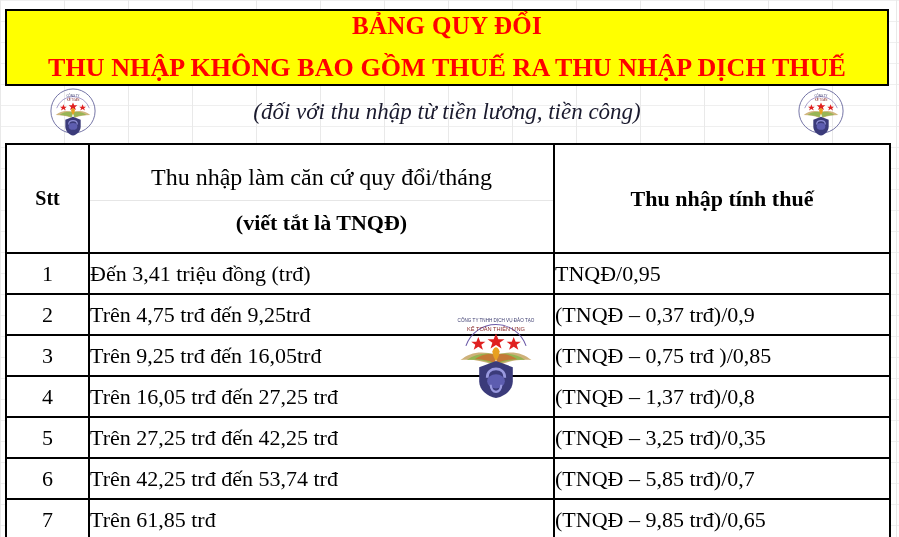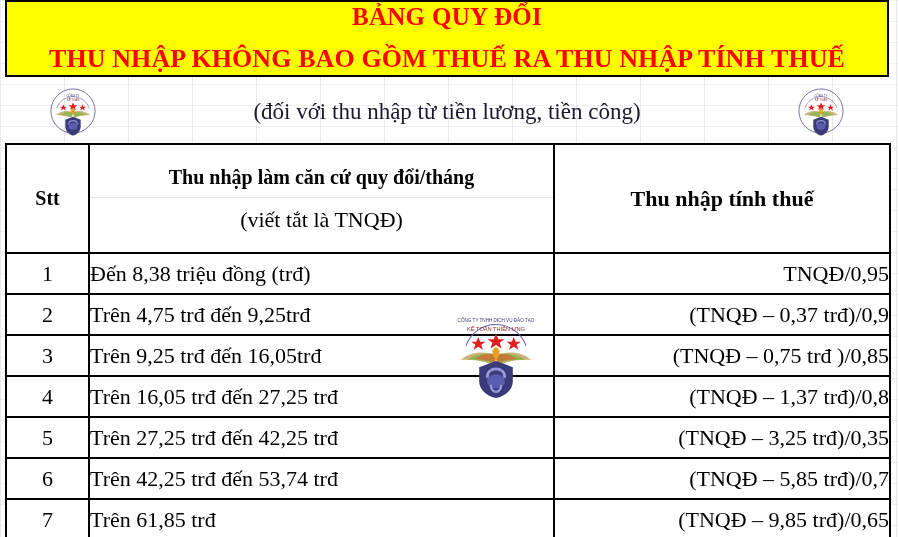--- a/index.html
+++ b/index.html
@@ -32,21 +32,21 @@
   .page {
     position: absolute;
     inset: 0;
     z-index: 2;
   }
 
   
   .title-banner {
     position: absolute;
     left: 5px;
-    top: 0;
+    top: 9px;
     width: 884px;
     height: 77px;
     background: #ffff00;
     border: 2px solid #000000;
     box-sizing: border-box;
     display: flex;
     flex-direction: column;
     align-items: center;
     justify-content: center;
     gap: 15px;
@@ -75,20 +75,21 @@
     top: 84px;
     width: 884px;
     height: 56px;
     display: flex;
     align-items: center;
     justify-content: space-between;
     padding: 0 44px;
     box-sizing: border-box;
   }
   .subtitle-text {
+    font-style: italic;
     font-size: 23px;
     color: #1a1a2e;
     white-space: nowrap;
     flex: 1;
     text-align: center;
   }
 
   
   .logo {
     width: 48px;
@@ -133,29 +134,29 @@
     padding: 0;
     height: 107px;
   }
   .th-base-inner {
     display: flex;
     flex-direction: column;
     justify-content: center;
     height: 107px;
   }
   .th-base-top {
-    font-weight: bold;
-    font-size: 20px;
+    font-weight: normal;
+    font-size: 24px;
     text-align: center;
     padding: 10px 6px 8px;
     border-bottom: 1px solid #e6e6e6;
     line-height: 1.15;
   }
   .th-base-bot {
-    font-weight: normal;
+    font-weight: bold;
     font-size: 22px;
     text-align: center;
     padding: 9px 6px 8px;
     line-height: 1.15;
   }
   .th-tax {
     text-align: center;
     vertical-align: middle;
     font-weight: bold;
     font-size: 22px;
@@ -172,21 +173,21 @@
     text-align: center;
     vertical-align: middle;
   }
   .td-base {
     text-align: left;
     vertical-align: middle;
     padding-left: 9px;
     white-space: nowrap;
   }
   .td-tax {
-    text-align: right;
+    text-align: left;
     vertical-align: middle;
     white-space: nowrap;
     margin-top: 36px;
   }
 
   
   .watermark-logo {
     position: absolute;
     left: 450px;
     top: 307px;
@@ -199,21 +200,21 @@
 </style>
 </head>
 <body>
 
 <div class="sheet-grid"></div>
 
 <div class="page">
 
   <div class="title-banner">
     <div class="title-line-1">BẢNG QUY ĐỔI</div>
-    <div class="title-line-2">THU NHẬP KHÔNG BAO GỒM THUẾ RA THU NHẬP TÍNH THUẾ</div>
+    <div class="title-line-2">THU NHẬP KHÔNG BAO GỒM THUẾ RA THU NHẬP DỊCH THUẾ</div>
   </div>
 
   <div class="subtitle-strip">
 
     <div class="logo">
       <svg viewBox="0 0 100 104" xmlns="http://www.w3.org/2000/svg">
         <circle cx="50" cy="50" r="46" fill="none" stroke="#4a4a8a" stroke-width="1.6"></circle>
         <path d="M16 44 A36 36 0 0 1 84 44" fill="none" stroke="#6b5aa8" stroke-width="1.2"></path>
         <text x="50" y="20" font-size="6" fill="#3a3a6e" text-anchor="middle" font-family="Liberation Sans, sans-serif">CÔNG TY</text>
         <text x="50" y="29" font-size="6" fill="#8a2b2b" text-anchor="middle" font-family="Liberation Sans, sans-serif">KẾ TOÁN</text>
@@ -269,21 +270,21 @@
             <div class="th-base-top">Thu nhập làm căn cứ quy đổi/tháng</div>
             <div class="th-base-bot">(viết tắt là TNQĐ)</div>
           </div>
         </th>
         <th class="th-tax">Thu nhập tính thuế</th>
       </tr>
     </thead>
     <tbody>
       <tr>
         <td class="td-stt">1</td>
-        <td class="td-base">Đến 8,38 triệu đồng (trđ)</td>
+        <td class="td-base">Đến 3,41 triệu đồng (trđ)</td>
         <td class="td-tax">TNQĐ/0,95</td>
       </tr>
       <tr>
         <td class="td-stt">2</td>
         <td class="td-base">Trên 4,75 trđ đến 9,25trđ</td>
         <td class="td-tax">(TNQĐ – 0,37 trđ)/0,9</td>
       </tr>
       <tr>
         <td class="td-stt">3</td>
         <td class="td-base">Trên 9,25 trđ đến 16,05trđ</td>

